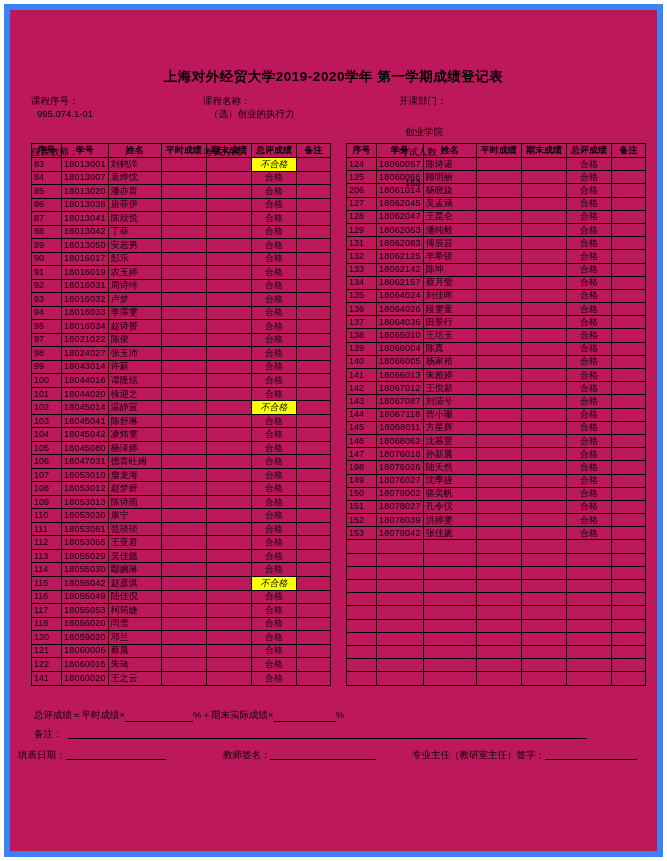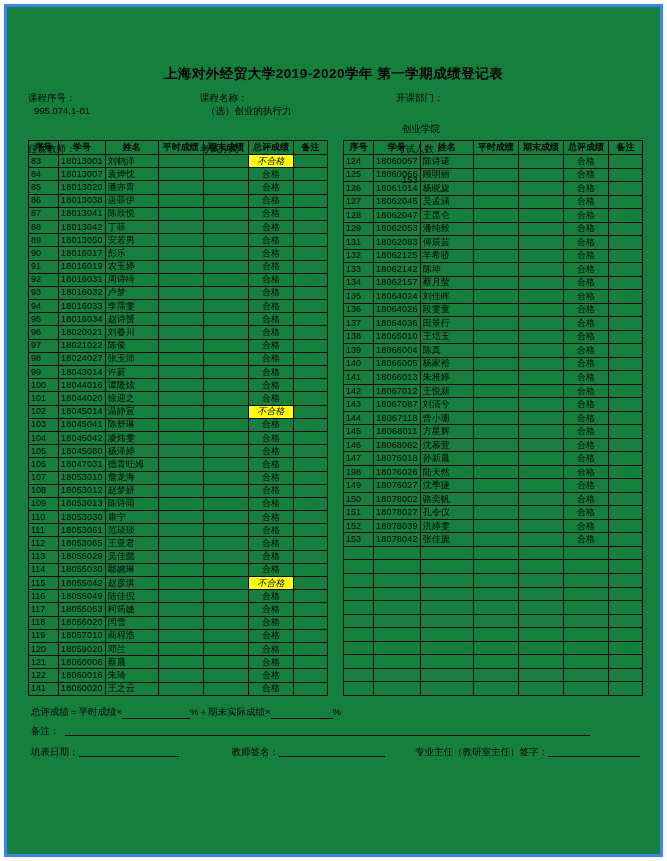--- a/index.html
+++ b/index.html
@@ -1,21 +1,21 @@
 <!DOCTYPE html>
 <html style="--highlight: #ffff00;"><head>
 <meta charset="utf-8">
 <style>
   html,body{margin:0;padding:0;}
   body{
     width:667px;height:861px;background:#fff;position:relative;
     font-family:"Liberation Sans","DejaVu Sans",sans-serif;color:#000;
     overflow:hidden;
   }
-  .sheet{position:absolute;left:4px;top:4px;right:4px;bottom:4px;border:3px solid #3b82f6;background:#15803d;}
+  .sheet{position:absolute;left:4px;top:4px;right:4px;bottom:4px;border:6px solid #3b82f6;background:#be185d;}
   .title{
     position:absolute;top:58px;left:0;right:0;text-align:center;
     font-size:13.5px;font-weight:bold;letter-spacing:0.5px;
   }
   .info{position:absolute;left:21px;right:14px;top:85px;font-size:9.5px;}
   .info-row{display:flex;margin-bottom:7px;}
   .info-field{display:flex;flex-direction:column;}
   .f0{width:172px;}
   .f1{width:196px;}
   .f2{flex:1;gap:18px;}
@@ -33,21 +33,21 @@
   td.c2{text-align:left;}
   td.c3,td.c4,td.c6{text-align:center;}
   td.c5{text-align:center;}
   td.fail{background:var(--highlight,#ffff00);font-style:italic;}
   .formula{position:absolute;left:24px;top:699px;font-size:9.5px;white-space:nowrap;}
   .blank{display:inline-block;border-bottom:1px solid #000;height:10px;vertical-align:bottom;}
   .b-formula1{width:68px;}
   .b-formula2{width:62px;}
   .remark-row{position:absolute;left:24px;top:718px;right:70px;display:flex;font-size:9.5px;}
   .b-remark{flex:1;margin-left:5px;}
-  .sign-row{position:absolute;left:24px;top:739px;right:20px;display:flex;font-size:9.5px;}
+  .sign-row{position:absolute;left:8px;top:739px;right:20px;display:flex;font-size:9.5px;}
   .sign-item{display:flex;white-space:nowrap;}
   .s0{width:176px;}
   .s1{width:212px;padding-left:48px;}
   .s2{flex:1;}
   .b-date{width:100px;}
   .b-teacher{width:106px;}
   .b-director{width:92px;}
 </style>
 </head>
 <body>
@@ -221,29 +221,20 @@
           <tr>
             <td class="c0">95</td>
             <td class="c1">18016034</td>
             <td class="c2">赵诗赟</td>
             <td class="c3"></td>
             <td class="c4"></td>
             <td class="c5">合格</td>
             <td class="c6"></td>
           </tr>
           <tr>
-            <td class="c0">96</td>
-            <td class="c1">18020021</td>
-            <td class="c2">刘眷川</td>
-            <td class="c3"></td>
-            <td class="c4"></td>
-            <td class="c5">合格</td>
-            <td class="c6"></td>
-          </tr>
-          <tr>
             <td class="c0">97</td>
             <td class="c1">18021022</td>
             <td class="c2">陈俊</td>
             <td class="c3"></td>
             <td class="c4"></td>
             <td class="c5">合格</td>
             <td class="c6"></td>
           </tr>
           <tr>
             <td class="c0">98</td>
@@ -422,29 +413,20 @@
             <td class="c2">柯筠婕</td>
             <td class="c3"></td>
             <td class="c4"></td>
             <td class="c5">合格</td>
             <td class="c6"></td>
           </tr>
           <tr>
             <td class="c0">118</td>
             <td class="c1">18056020</td>
             <td class="c2">闫雪</td>
-            <td class="c3"></td>
-            <td class="c4"></td>
-            <td class="c5">合格</td>
-            <td class="c6"></td>
-          </tr>
-          <tr>
-            <td class="c0">119</td>
-            <td class="c1">18057010</td>
-            <td class="c2">商程浩</td>
             <td class="c3"></td>
             <td class="c4"></td>
             <td class="c5">合格</td>
             <td class="c6"></td>
           </tr>
           <tr>
             <td class="c0">120</td>
             <td class="c1">18059020</td>
             <td class="c2">邓兰</td>
             <td class="c3"></td>
@@ -515,21 +497,21 @@
           <tr>
             <td class="c0">125</td>
             <td class="c1">18060066</td>
             <td class="c2">顾明丽</td>
             <td class="c3"></td>
             <td class="c4"></td>
             <td class="c5">合格</td>
             <td class="c6"></td>
           </tr>
           <tr>
-            <td class="c0">126</td>
+            <td class="c0">206</td>
             <td class="c1">18061014</td>
             <td class="c2">杨晓旋</td>
             <td class="c3"></td>
             <td class="c4"></td>
             <td class="c5">合格</td>
             <td class="c6"></td>
           </tr>
           <tr>
             <td class="c0">127</td>
             <td class="c1">18062045</td>

